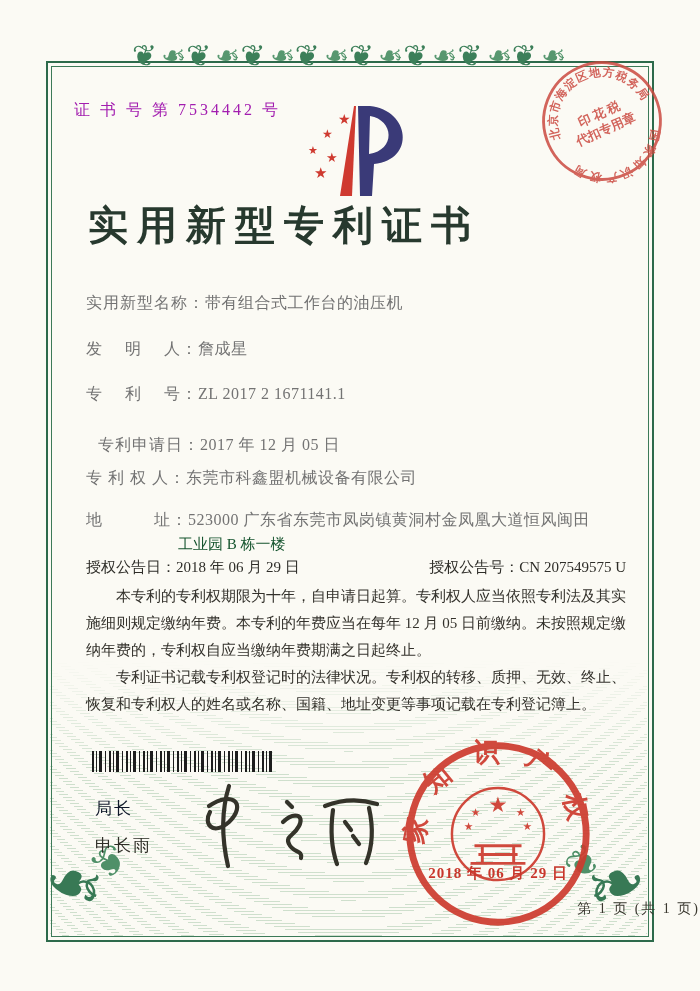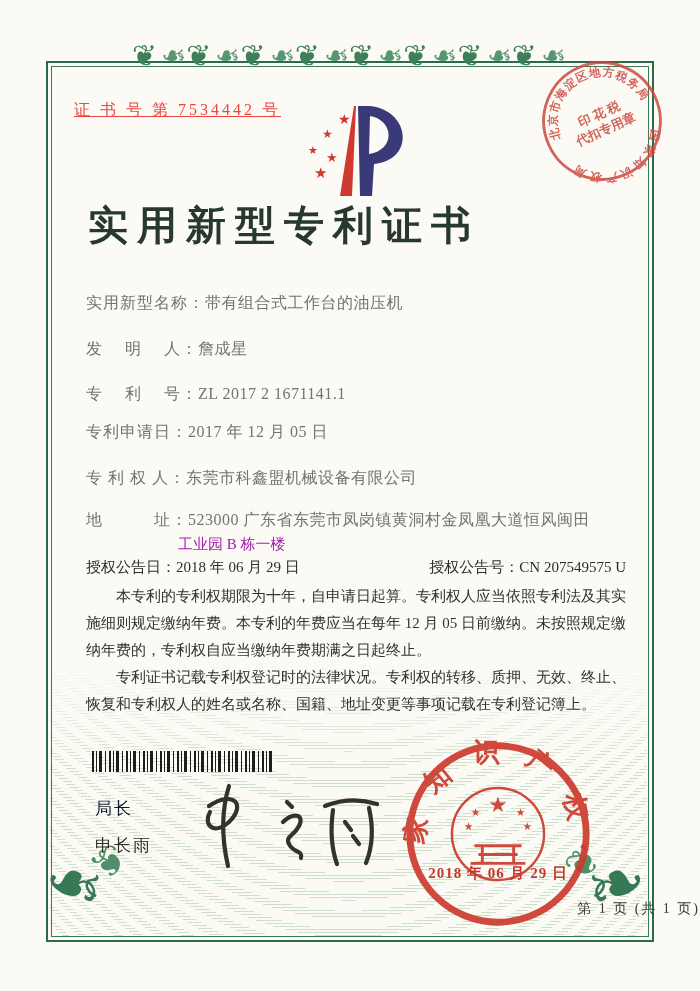--- a/index.html
+++ b/index.html
@@ -36,34 +36,34 @@
   }
   .garland span{display:inline-block;}
   .garland span:nth-child(even){transform:scaleX(-1);color:#57976f;}
   
   .flourish{
     font-family:"DejaVu Sans",sans-serif;color:#387955;
     font-size:72px;line-height:72px;
   }
   .flourish.small{font-size:40px;line-height:40px;color:#4f9068;}
   
-  .cert-no{left:74px;top:100px;font-size:16px;letter-spacing:3px;color:#ef4444;text-decoration:underline;}
+  .cert-no{left:74px;top:100px;font-size:16px;letter-spacing:3px;color:#a21caf;}
   .title{
     left:0;top:198px;width:568px;text-align:center;
     font-size:40px;font-weight:bold;letter-spacing:9px;color:#27392e;
   }
   
   .tax-stamp{left:536px;top:55px;width:132px;height:132px;transform:rotate(-24deg);opacity:.85;}
   
   .logo{left:282px;top:102px;width:146px;height:98px;}
   
   .field-row{left:86px;width:540px;font-size:16px;color:#737373;white-space:nowrap;}
   .field-row .lbl{display:inline-block;letter-spacing:1px;}
   .field-row .val{letter-spacing:.5px;}
-  .addr-line2{left:178px;font-size:15px;color:#a21caf;}
+  .addr-line2{left:178px;font-size:15px;color:#14532d;}
   .row-split{left:86px;width:540px;display:flex;justify-content:space-between;font-size:15px;white-space:nowrap;}
   
   .body-text{
     left:86px;top:583px;width:540px;font-size:15px;line-height:27px;
     text-align:justify;color:#33312b;
   }
   .body-text p{margin:0;text-indent:2em;}
   
   .barcode{
     left:92px;top:751px;width:180px;height:21px;
@@ -137,21 +137,21 @@
 
 <div class="abs field-row" style="top:293px;">
   <span class="lbl">实用新型名称：</span><span class="val">带有组合式工作台的油压机</span>
 </div>
 <div class="abs field-row" style="top:339px;">
   <span class="lbl">发　 明　 人：</span><span class="val">詹成星</span>
 </div>
 <div class="abs field-row" style="top:384px;">
   <span class="lbl">专　 利　 号：</span><span class="val">ZL 2017 2 1671141.1</span>
 </div>
-<div class="abs field-row" style="top:422px;">
+<div class="abs field-row" style="top:435px;margin-left:12px;">
   <span class="lbl">专利申请日：</span><span class="val">2017 年 12 月 05 日</span>
 </div>
 <div class="abs field-row" style="top:468px;">
   <span class="lbl">专 利 权 人：</span><span class="val">东莞市科鑫盟机械设备有限公司</span>
 </div>
 <div class="abs field-row" style="top:510px;">
   <span class="lbl">地　　　址：</span><span class="val">523000 广东省东莞市凤岗镇黄洞村金凤凰大道恒风闽田</span>
 </div>
 <div class="abs addr-line2" style="top:535px;">工业园 B 栋一楼</div>
 <div class="abs row-split" style="top:558px;gap:28px;">

